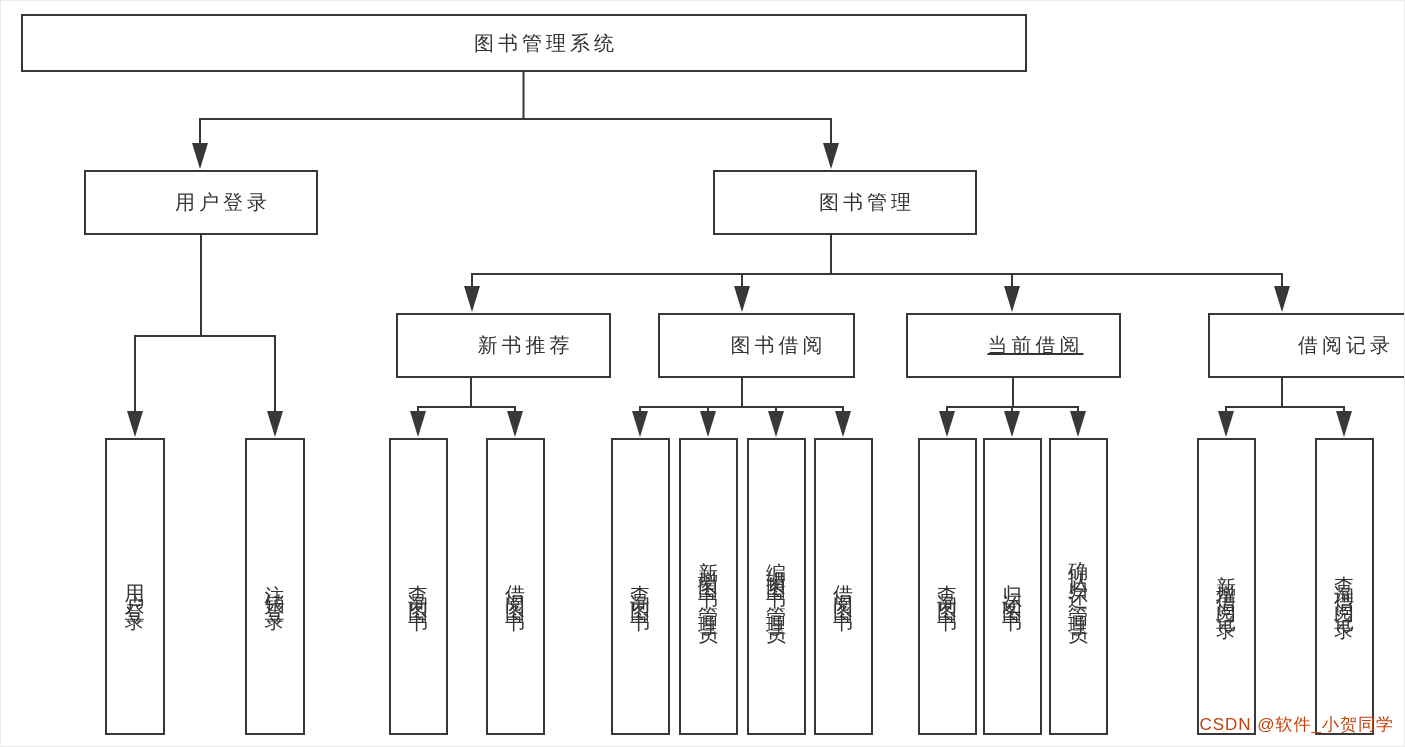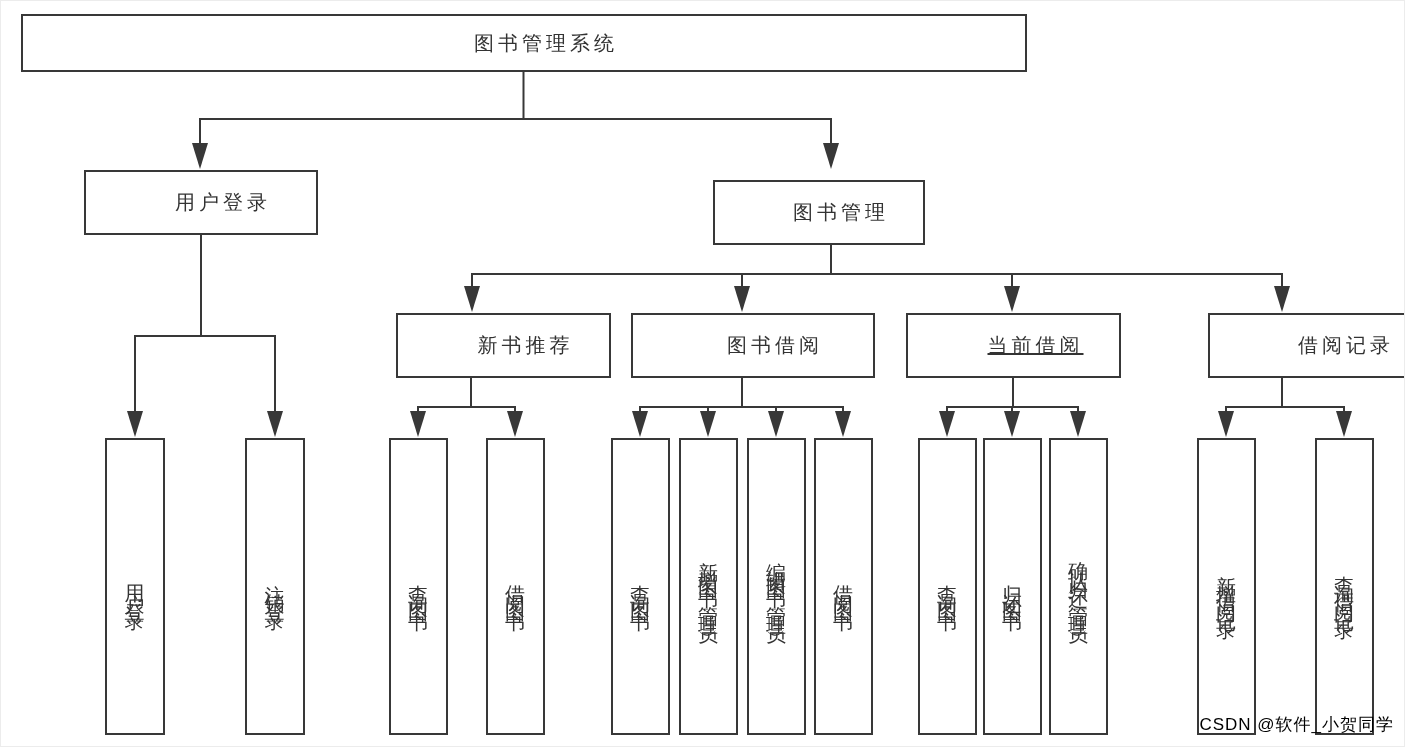--- a/index.html
+++ b/index.html
@@ -34,21 +34,21 @@
     writing-mode:vertical-rl;
     text-orientation:mixed;
     letter-spacing:9px;
     line-height:1;
   }
   #watermark{
     position:absolute;
     right:10px;bottom:10px;
     font-size:17px;
     letter-spacing:1px;
-    color:#000000;
+    color:#c2410c;
   }
 </style>
 </head>
 <body>
 
 <div id="stage">
 
   <svg id="connectors" viewBox="0 0 1405 747" xmlns="http://www.w3.org/2000/svg">
     <g stroke="#383838" stroke-width="2" fill="none">
 
@@ -111,24 +111,24 @@
       <polygon points="1011,436 1003,410 1019,410"></polygon>
       <polygon points="1077,436 1069,410 1085,410"></polygon>
       <polygon points="1225,436 1217,410 1233,410"></polygon>
       <polygon points="1343,436 1335,410 1351,410"></polygon>
     </g>
   </svg>
 
   <div class="node hnode" style="left:20px;top:13px;width:1006px;height:58px;">图书管理系统</div>
 
   <div class="node hnode" style="left:83px;top:169px;width:234px;">用户登录</div>
-  <div class="node hnode" style="left:712px;top:179px;width:212px;">图书管理</div>
+  <div class="node hnode" style="left:712px;top:169px;width:264px;">图书管理</div>
 
   <div class="node hnode" style="left:363px;top:312px;width:215px;margin-left:32px;">新书推荐</div>
-  <div class="node hnode" style="left:630px;top:312px;width:244px;">图书借阅</div>
+  <div class="node hnode" style="left:657px;top:312px;width:197px;">图书借阅</div>
   <div class="node hnode" style="left:905px;top:312px;width:215px;text-decoration:underline;">当前借阅</div>
   <div class="node hnode" style="left:1207px;top:312px;width:232px;">借阅记录</div>
 
   <div class="node vnode" style="left:104px;width:60px;">
     <span>用户登录</span>
   </div>
   <div class="node vnode" style="left:244px;width:60px;">
     <span>注销登录</span>
   </div>
 

